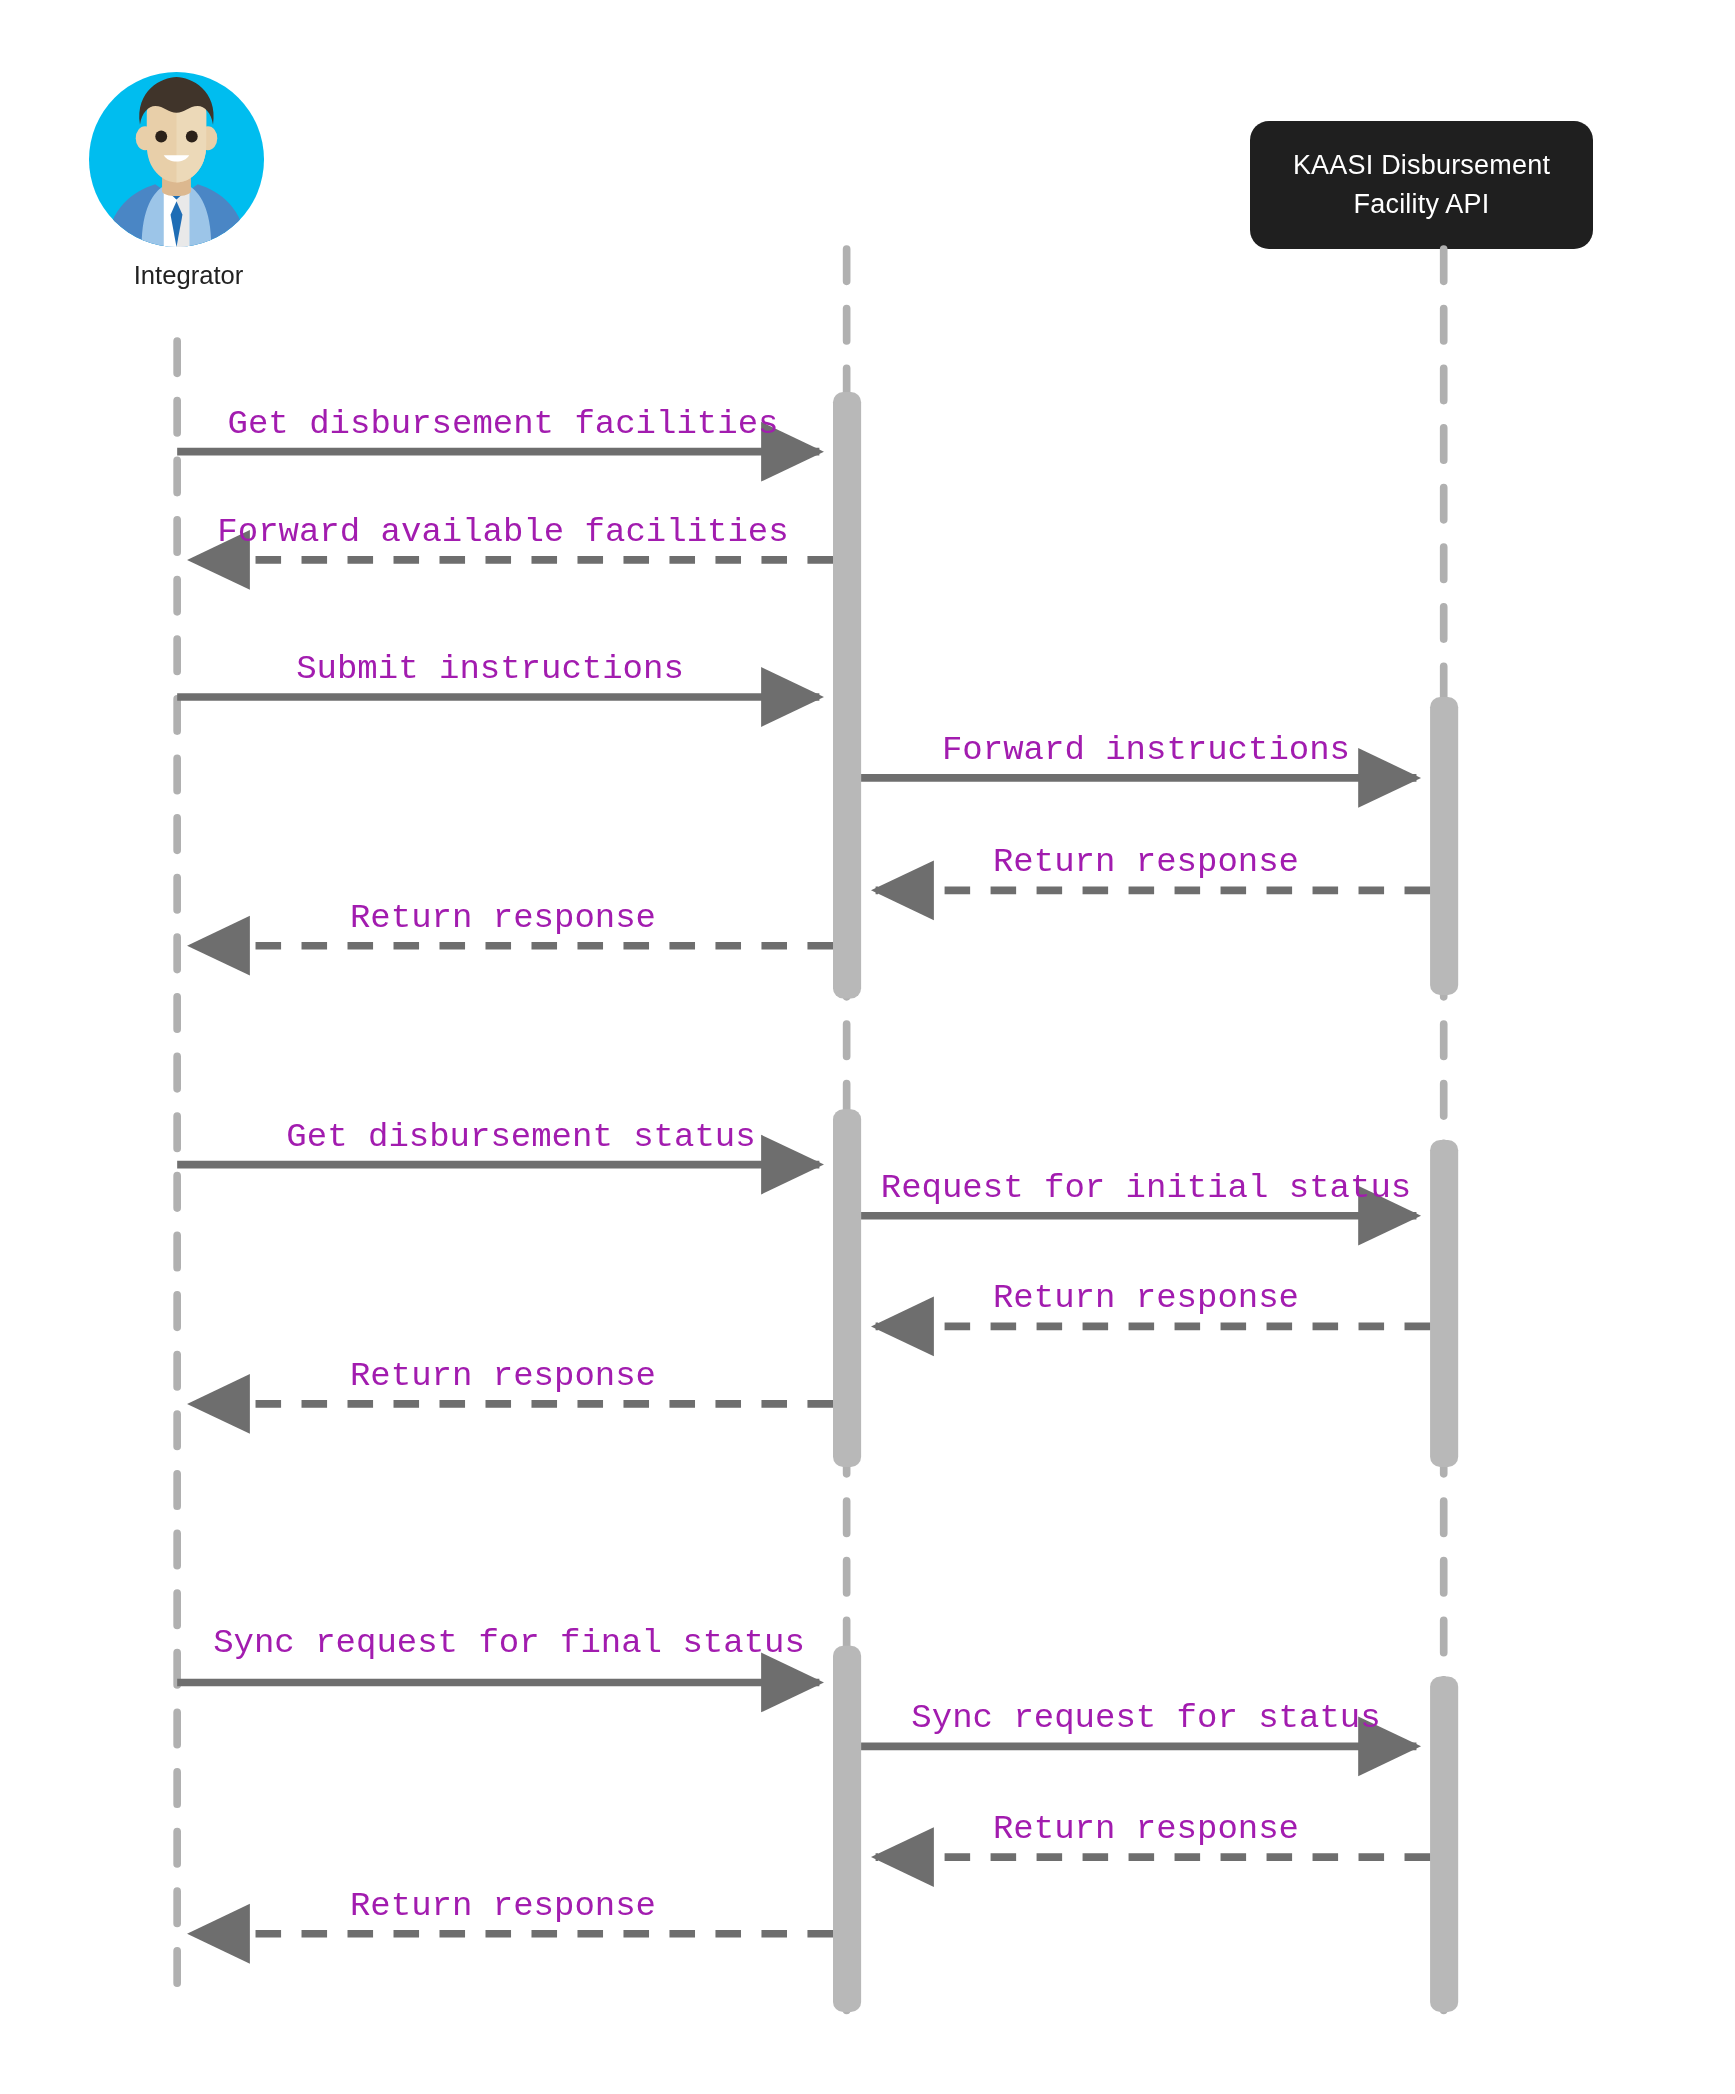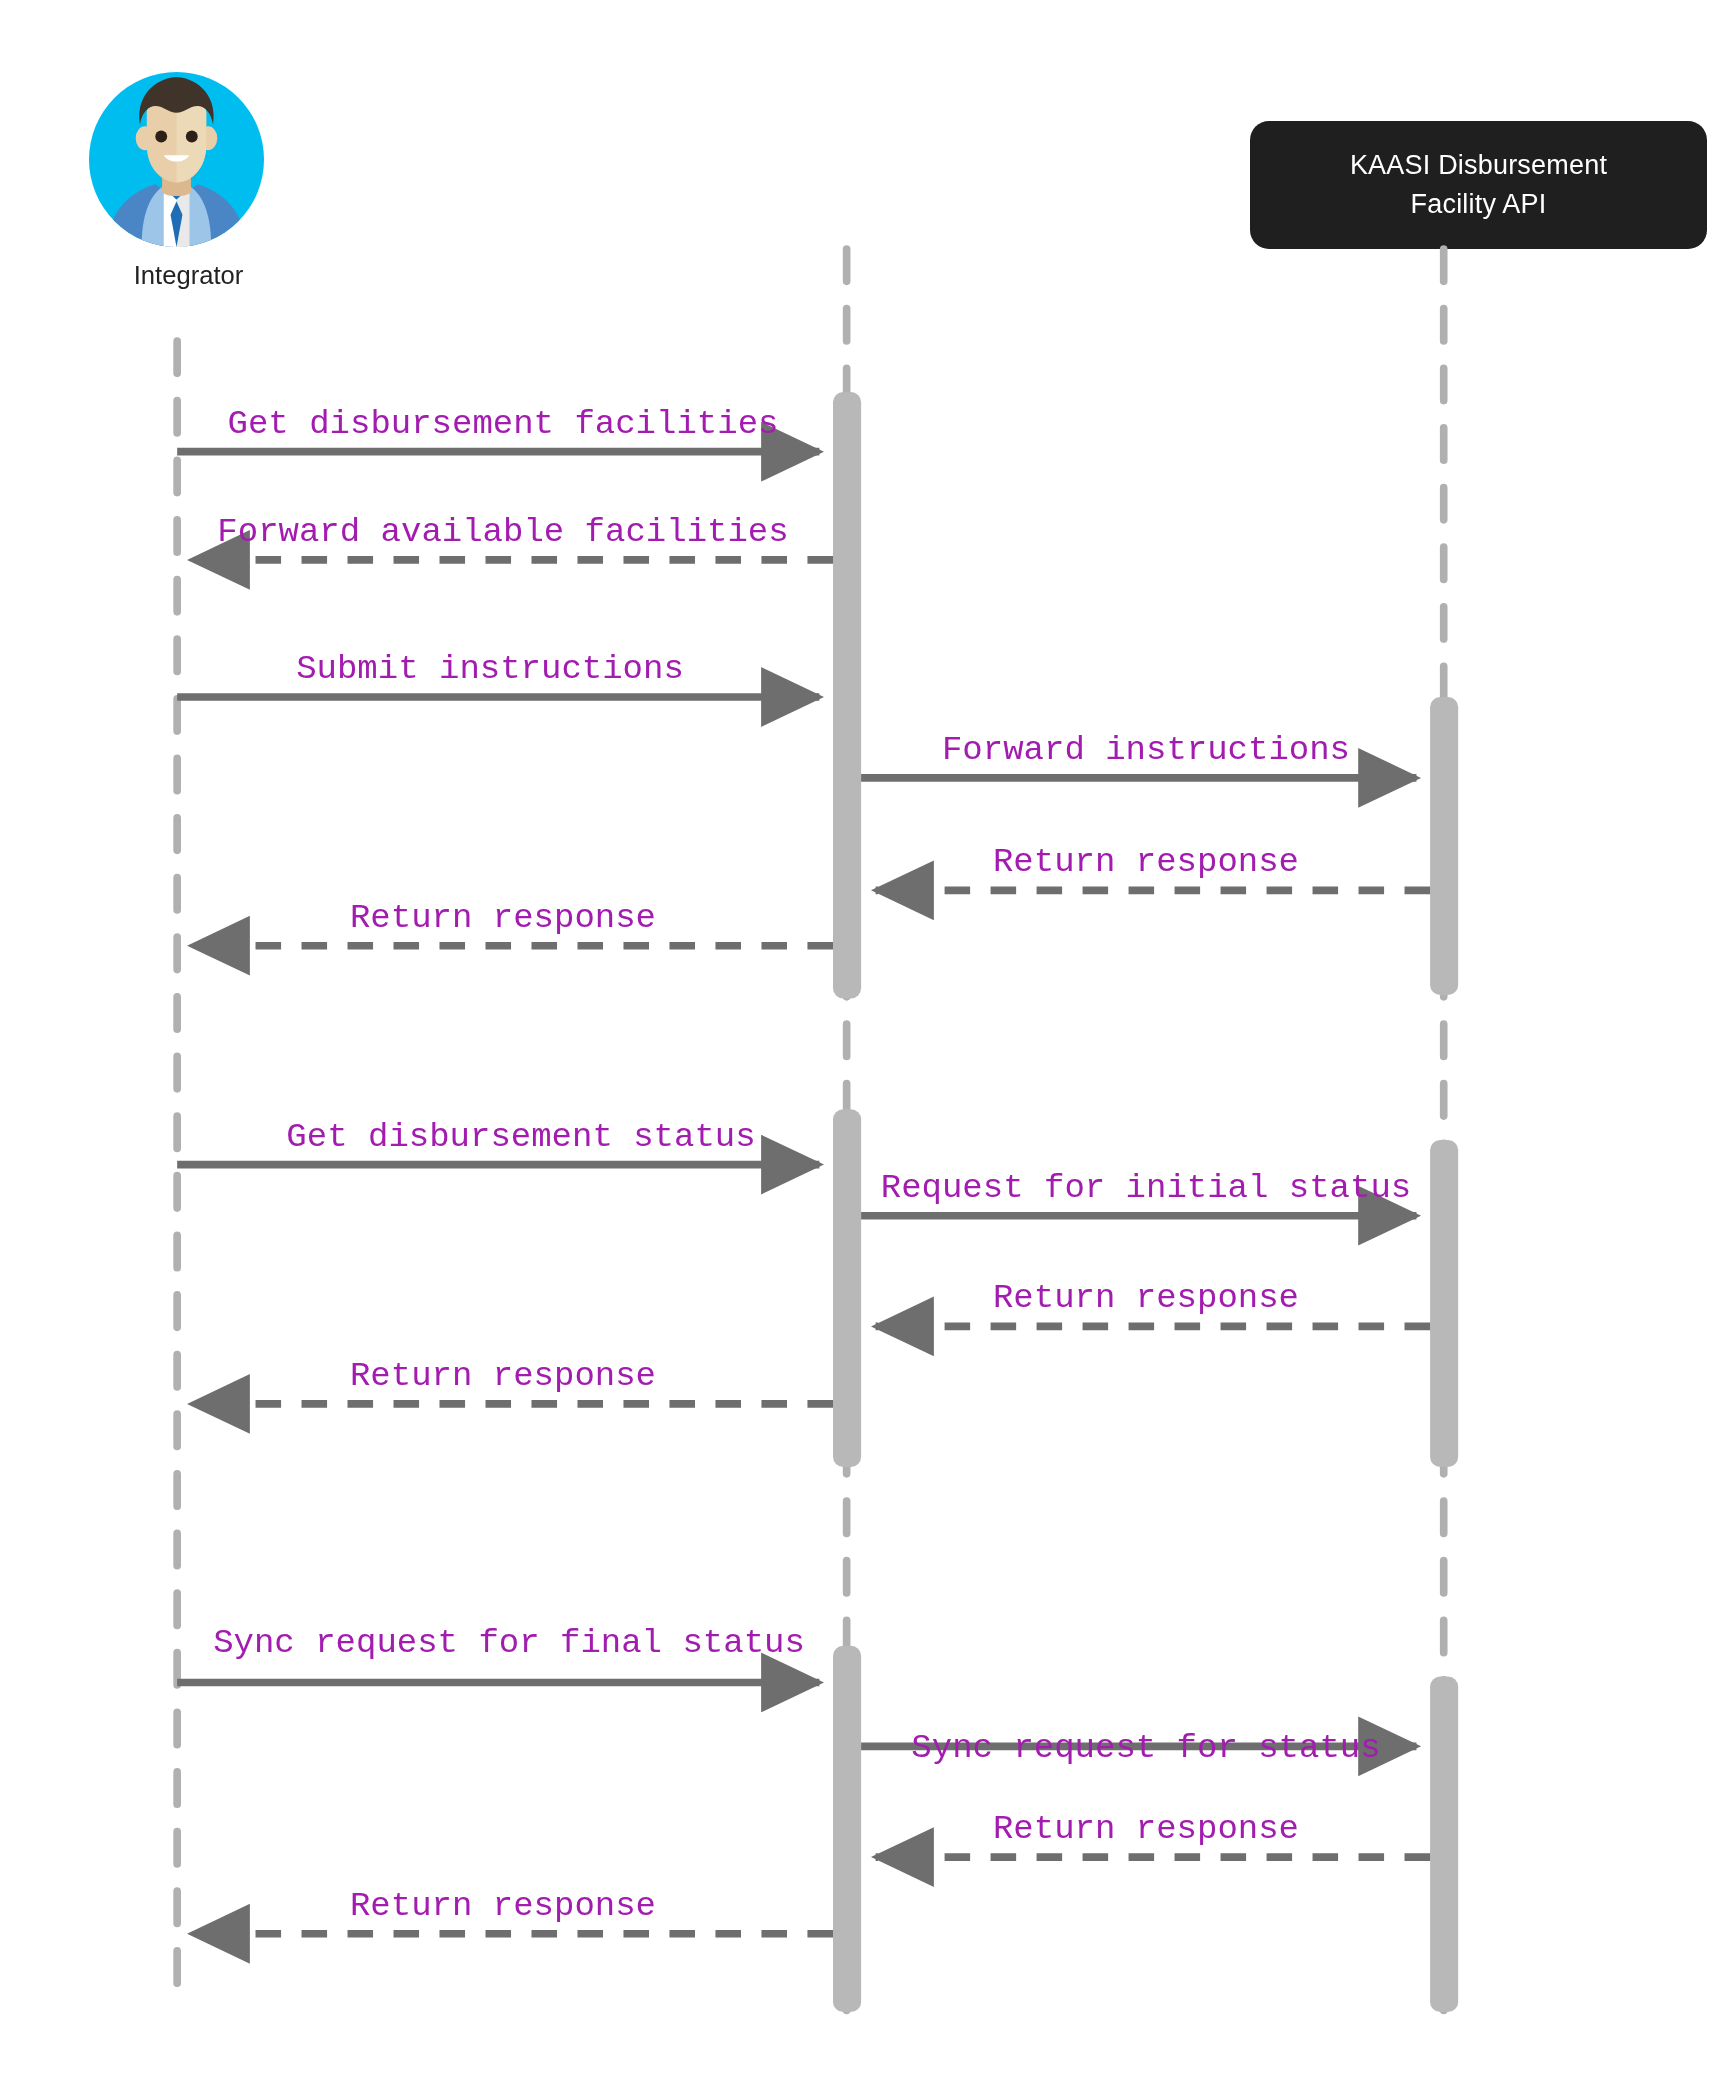--- a/index.html
+++ b/index.html
@@ -99,21 +99,21 @@
         <circle cx="85" cy="76" r="7" fill="#2b2119"></circle>
         <circle cx="121" cy="76" r="7" fill="#2b2119"></circle>
 
         <path d="M88 98 C94 108 112 108 118 98 Z" fill="#ffffff"></path>
       </g>
     </svg>
     <div class="actor-label">Integrator</div>
   </div>
 
 
-  <div class="participant-box" id="box-kaasi" style="left:1250px; top:121px; width:457px; height:128px; flex-direction:column;">
+  <div class="participant-box" id="box-kaasi" style="left:1250px; top:121px; width:343px; height:128px; flex-direction:column;">
     <span>KAASI Disbursement</span>
     <span>Facility API</span>
   </div>
 
   <svg id="seq-canvas" xmlns="http://www.w3.org/2000/svg" viewBox="0 0 2037 2459" width="1735" height="2095">
     <defs>
       <marker id="arrowSolid" markerWidth="9" markerHeight="9" refX="7.6" refY="4.5" orient="auto" markerUnits="strokeWidth">
         <path d="M0,0.6 L8.2,4.5 L0,8.4 Z" fill="#6e6e6e"></path>
       </marker>
       <marker id="arrowDashed" markerWidth="9" markerHeight="9" refX="7.6" refY="4.5" orient="auto" markerUnits="strokeWidth">
@@ -174,18 +174,18 @@
   <div class="msg-label" style="left:503px;  top:513px;">Forward available facilities</div>
   <div class="msg-label" style="left:490px;  top:650px;">Submit instructions</div>
   <div class="msg-label" style="left:1146px; top:731px;">Forward instructions</div>
   <div class="msg-label" style="left:1146px; top:843px;">Return response</div>
   <div class="msg-label" style="left:503px;  top:899px;">Return response</div>
   <div class="msg-label" style="left:521px;  top:1118px;">Get disbursement status</div>
   <div class="msg-label" style="left:1146px; top:1169px;">Request for initial status</div>
   <div class="msg-label" style="left:1146px; top:1279px;">Return response</div>
   <div class="msg-label" style="left:503px;  top:1357px;">Return response</div>
   <div class="msg-label" style="left:509px;  top:1624px;">Sync request for final status</div>
-  <div class="msg-label" style="left:1146px; top:1699px;margin-top:30px;">Sync request for status</div>
+  <div class="msg-label" style="left:1146px; top:1699px;">Sync request for status</div>
   <div class="msg-label" style="left:1146px; top:1810px;">Return response</div>
   <div class="msg-label" style="left:503px;  top:1887px;">Return response</div>
 
 </div>
 
 
 </body></html>

